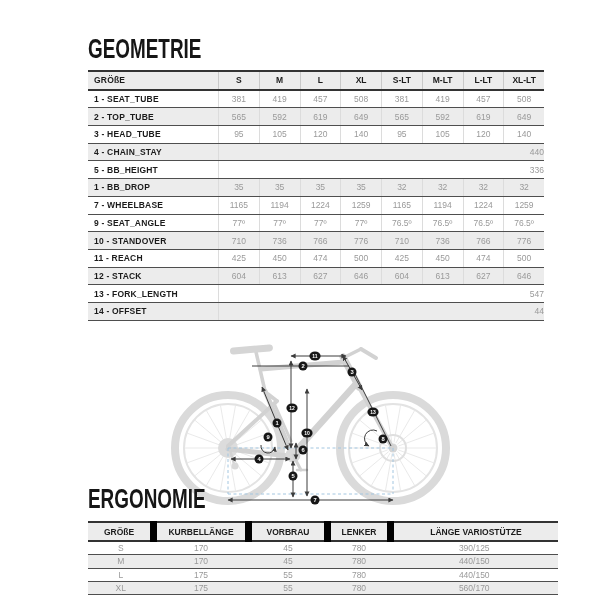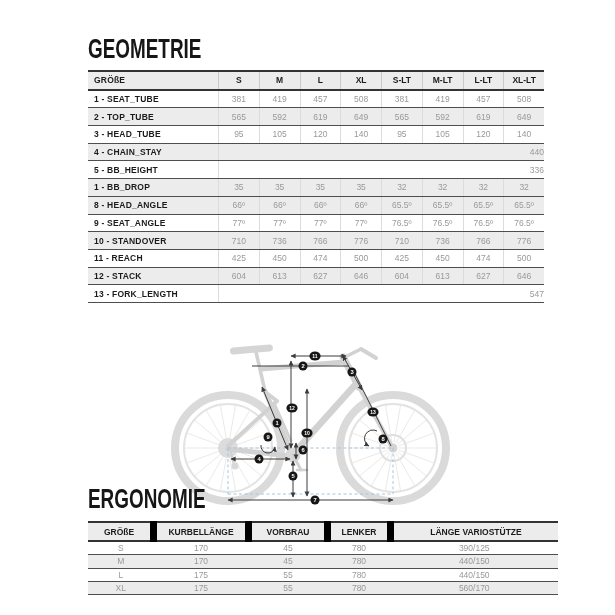--- a/index.html
+++ b/index.html
@@ -105,30 +105,30 @@
     <td class="lbl">1 - BB_DROP</td>
   <td class="val">35</td>
             <td class="val">35</td>
             <td class="val">35</td>
             <td class="val">35</td>
             <td class="val">32</td>
             <td class="val">32</td>
             <td class="val">32</td>
             <td class="val">32</td>
           </tr>
-          <tr class="shade">
-    <td class="lbl">8 - HEAD_ANGLE</td>
-  <td class="val">66º</td>
-            <td class="val">66º</td>
-            <td class="val">66º</td>
-            <td class="val">66º</td>
-            <td class="val">65.5º</td>
-            <td class="val">65.5º</td>
-            <td class="val">65.5º</td>
-            <td class="val">65.5º</td>
+          <tr>
+    <td class="lbl">7 - WHEELBASE</td>
+  <td class="val">1165</td>
+            <td class="val">1194</td>
+            <td class="val">1224</td>
+            <td class="val">1259</td>
+            <td class="val">1165</td>
+            <td class="val">1194</td>
+            <td class="val">1224</td>
+            <td class="val">1259</td>
           </tr>
           <tr>
     <td class="lbl">9 - SEAT_ANGLE</td>
   <td class="val">77º</td>
             <td class="val">77º</td>
             <td class="val">77º</td>
             <td class="val">77º</td>
             <td class="val">76.5º</td>
             <td class="val">76.5º</td>
             <td class="val">76.5º</td>
@@ -163,20 +163,24 @@
             <td class="val">627</td>
             <td class="val">646</td>
             <td class="val">604</td>
             <td class="val">613</td>
             <td class="val">627</td>
             <td class="val">646</td>
           </tr>
           <tr>
     <td class="lbl">13 - FORK_LENGTH</td>
   <td class="val spanv" colspan="8">547</td>
+          </tr>
+          <tr class="shade">
+    <td class="lbl">14 - OFFSET</td>
+  <td class="val spanv" colspan="8">44</td>
           </tr>
         </tbody>
     </table>
   </section>
 
   <svg class="diagram" width="430" height="180" viewBox="95 333 430 180" xmlns="http://www.w3.org/2000/svg">
     <defs>
       <marker id="ah" orient="auto-start-reverse" markerWidth="6" markerHeight="6" refX="4.6" refY="2.5">
         <path d="M0,0 L5,2.5 L0,5 Z" fill="#3c3c3c"></path>
       </marker>

